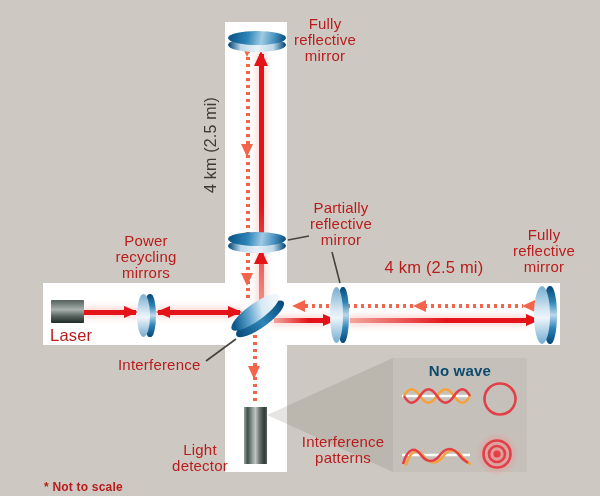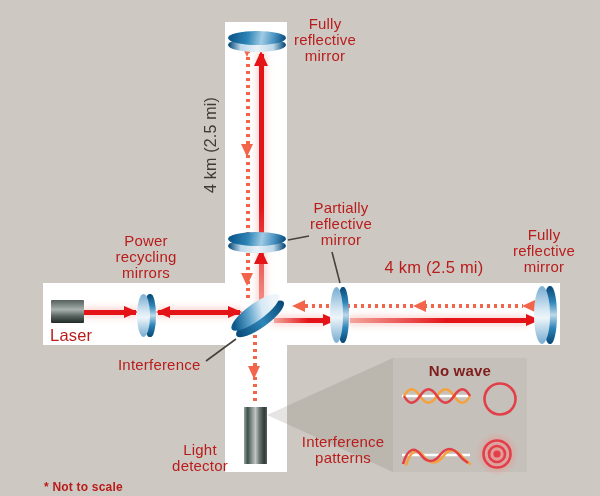--- a/index.html
+++ b/index.html
@@ -65,21 +65,21 @@
     background:linear-gradient(115deg,#0d5a8e 12%,#5ea3cc 38%,#d7e9f5 62%,#eef5fa 85%);}
   
   .laser-box{position:absolute;z-index:3;left:51px;top:300px;width:33px;height:23px;border-radius:1px;
     background:linear-gradient(180deg,#55605e 0%,#77827f 18%,#a9b1ae 42%,#5d6865 68%,#1f2927 100%);}
   .detector-box{position:absolute;z-index:3;left:244px;top:407px;width:23px;height:57px;
     background:linear-gradient(90deg,#9aa39f 0%,#3d524c 16%,#8f9a96 36%,#c0c5c2 50%,#6a736f 68%,#303a37 88%,#555e5a 100%);}
   
   .wedge{position:absolute;z-index:1;left:267px;top:358px;width:126px;height:114px;
     background:rgba(92,85,76,.16);-webkit-clip-path:polygon(0 50%,100% 0,100% 100%);clip-path:polygon(0 50%,100% 0,100% 100%);}
   .inset{position:absolute;z-index:2;left:393px;top:358px;width:134px;height:114px;background:#c5c1ba;}
-  .inset .title{position:absolute;left:0;width:100%;text-align:center;font-weight:bold;font-size:15px;color:#7f1d1d;letter-spacing:.2px;}
+  .inset .title{position:absolute;left:0;width:100%;text-align:center;font-weight:bold;font-size:15px;color:#0c4a6e;letter-spacing:.2px;}
   
   #leaders{position:absolute;z-index:5;left:0;top:0;}
 </style>
 </head>
 <body>
 
 <div id="stage">
 
   <div class="arm" style="left:225px;top:22px;width:62px;height:450px;"></div>
   <div class="arm" style="left:43px;top:283px;width:517px;height:62px;"></div>

